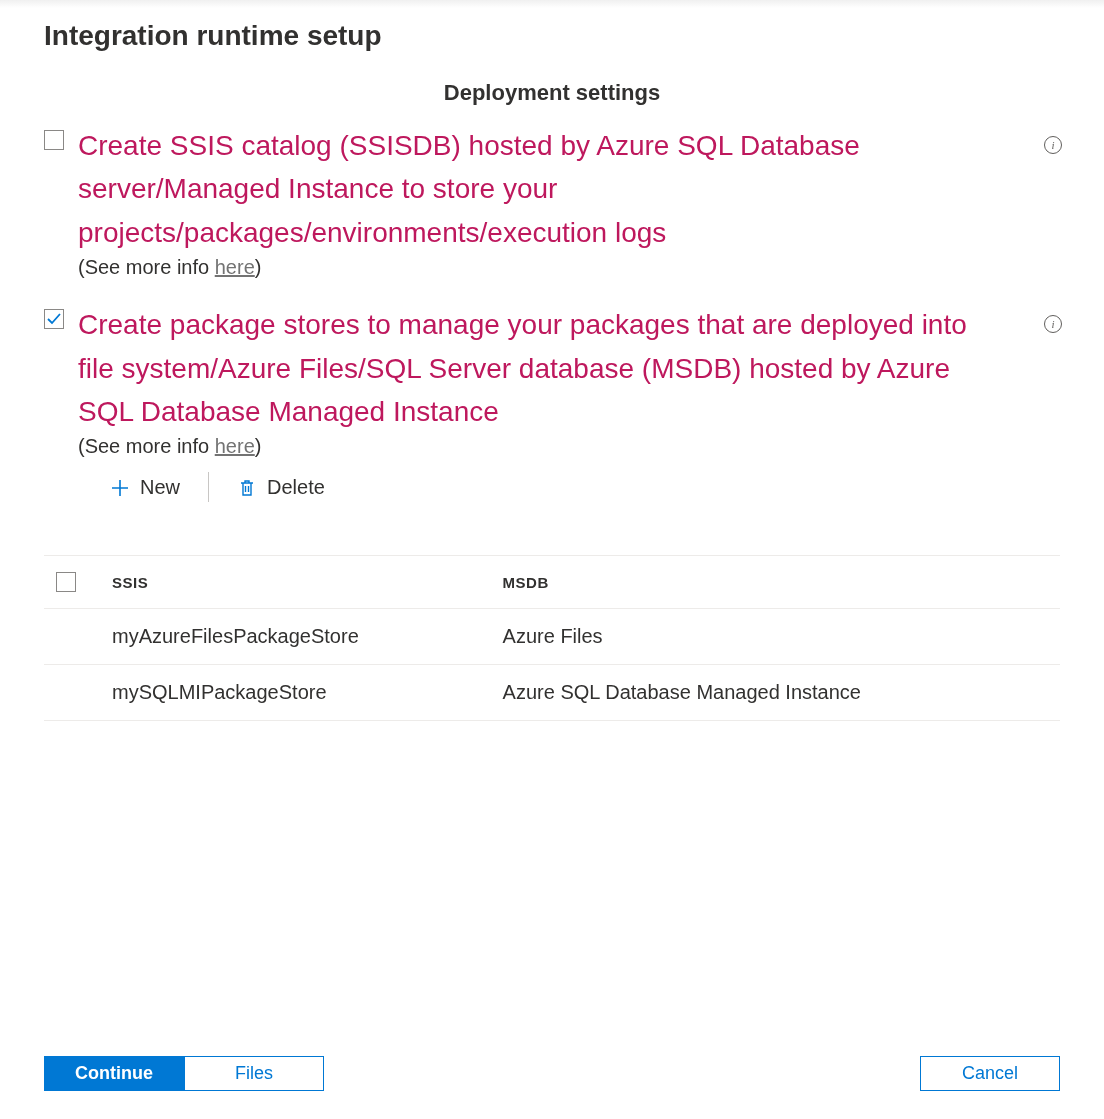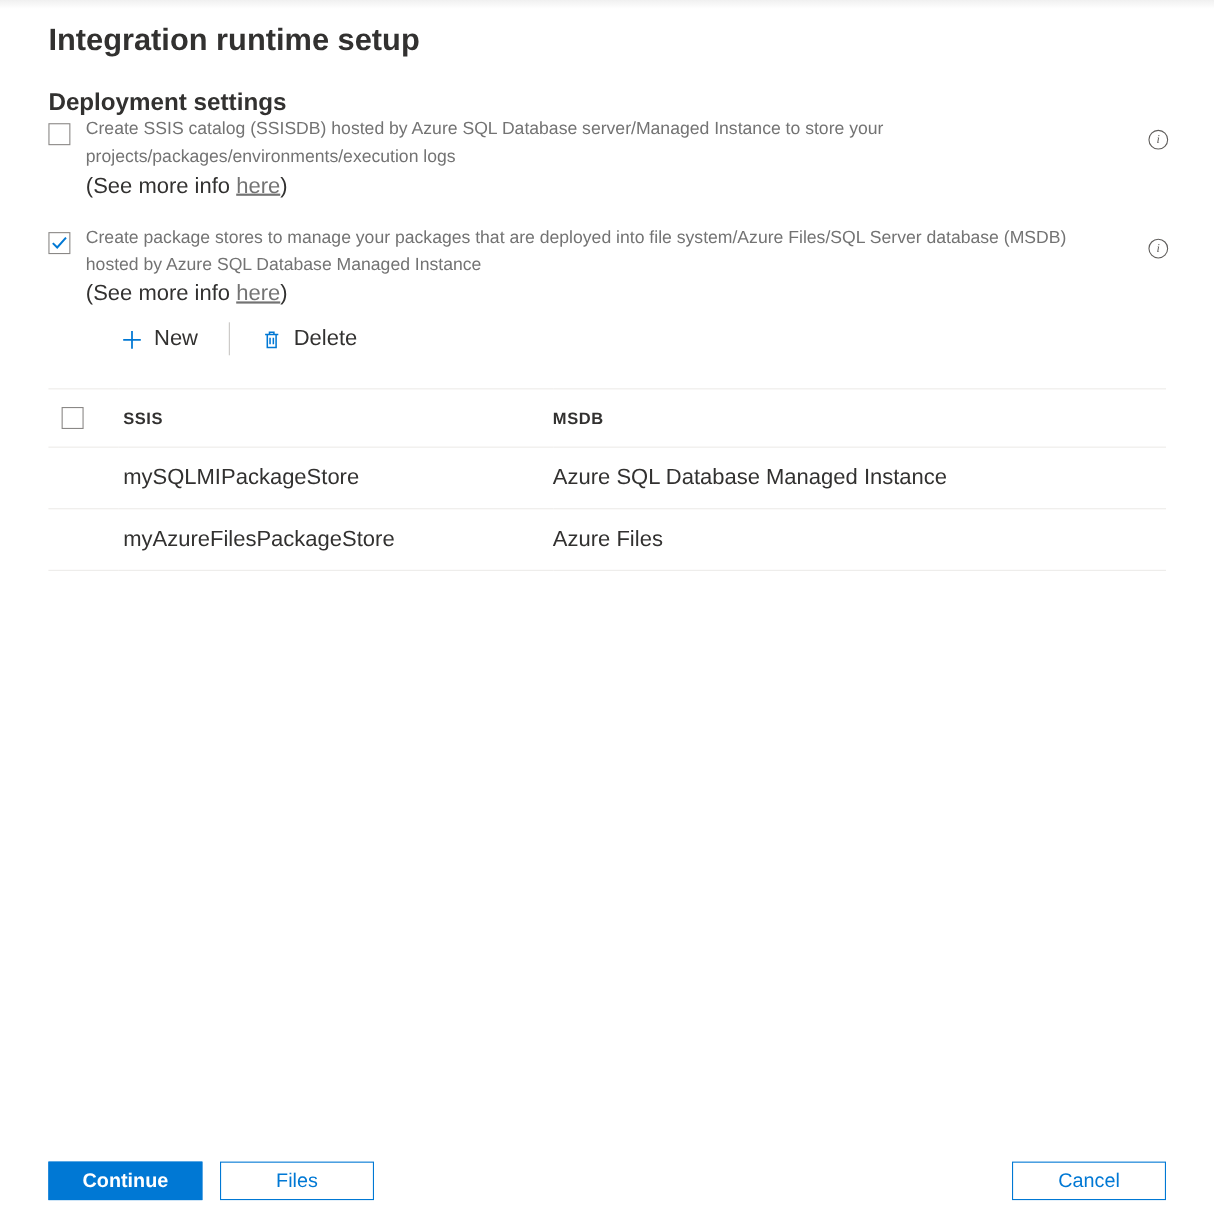--- a/index.html
+++ b/index.html
@@ -22,21 +22,22 @@
   .page-title {
     font-size: 28px;
     font-weight: 600;
     color: #323130;
     margin-bottom: 28px;
   }
   .section-title {
     font-size: 22px;
     font-weight: 700;
     color: #323130;
-    margin-bottom: 0;
+    margin-bottom: 18px;
+    text-align: center;
   }
   .option-row {
     display: flex;
     align-items: flex-start;
     margin-bottom: 24px;
     position: relative;
   }
   .checkbox {
     width: 20px;
     height: 20px;
@@ -45,23 +46,23 @@
     margin-right: 14px;
     margin-top: 6px;
     flex-shrink: 0;
     display: flex;
     align-items: center;
     justify-content: center;
   }
   .checkbox.checked svg { display: block; }
   .checkbox svg { display: none; width: 16px; height: 16px; }
   .option-text {
-    font-size: 16px;
+    font-size: 28px;
     line-height: 1.55;
-    color: #737373;
+    color: #be185d;
     max-width: 920px;
   }
   .more-info {
     font-size: 20px;
     color: #323130;
     margin-top: 2px;
   }
   .more-info a {
     color: #737373;
     text-decoration: underline;
@@ -80,21 +81,21 @@
     font-size: 11px;
     color: #605e5c;
     font-style: italic;
     font-family: Georgia, serif;
   }
   .toolbar {
     display: flex;
     align-items: flex-start;
     margin-left: 22px;
     margin-top: 14px;
-    margin-bottom: 5px;
+    margin-bottom: 28px;
     gap: 0;
   }
   .toolbar-btn {
     display: flex;
     align-items: center;
     gap: 10px;
     font-size: 20px;
     color: #323130;
     cursor: pointer;
     padding: 4px 10px;
@@ -134,21 +135,21 @@
     width: 20px;
     height: 20px;
     border: 1px solid #8a8886;
     background: #fff;
     margin-left: 0;
   }
   .footer {
     padding: 18px 44px 28px 44px;
     display: flex;
     align-items: center;
-    gap: 16px;
+    gap: 0;
   }
   .btn {
     font-size: 18px;
     padding: 6px 30px;
     cursor: pointer;
     border: 1px solid #0078d4;
     min-width: 140px;
     text-align: center;
   }
   .btn-primary {
@@ -219,27 +220,27 @@
         <th class="check-col">
           <div class="select-all-box"></div>
         </th>
         <th class="name-col">SSIS</th>
         <th>MSDB</th>
       </tr>
     </thead>
     <tbody>
       <tr>
         <td class="check-col"></td>
-        <td class="name-col">mySQLMIPackageStore</td>
-        <td>Azure SQL Database Managed Instance</td>
+        <td class="name-col">myAzureFilesPackageStore</td>
+        <td>Azure Files</td>
       </tr>
       <tr>
         <td class="check-col"></td>
-        <td class="name-col">myAzureFilesPackageStore</td>
-        <td>Azure Files</td>
+        <td class="name-col">mySQLMIPackageStore</td>
+        <td>Azure SQL Database Managed Instance</td>
       </tr>
     </tbody>
   </table>
 </div>
 
 <div class="footer">
   <div class="btn btn-primary">Continue</div>
   <div class="btn btn-secondary">Files</div>
   <div class="footer-spacer"></div>
   <div class="btn btn-secondary">Cancel</div>

